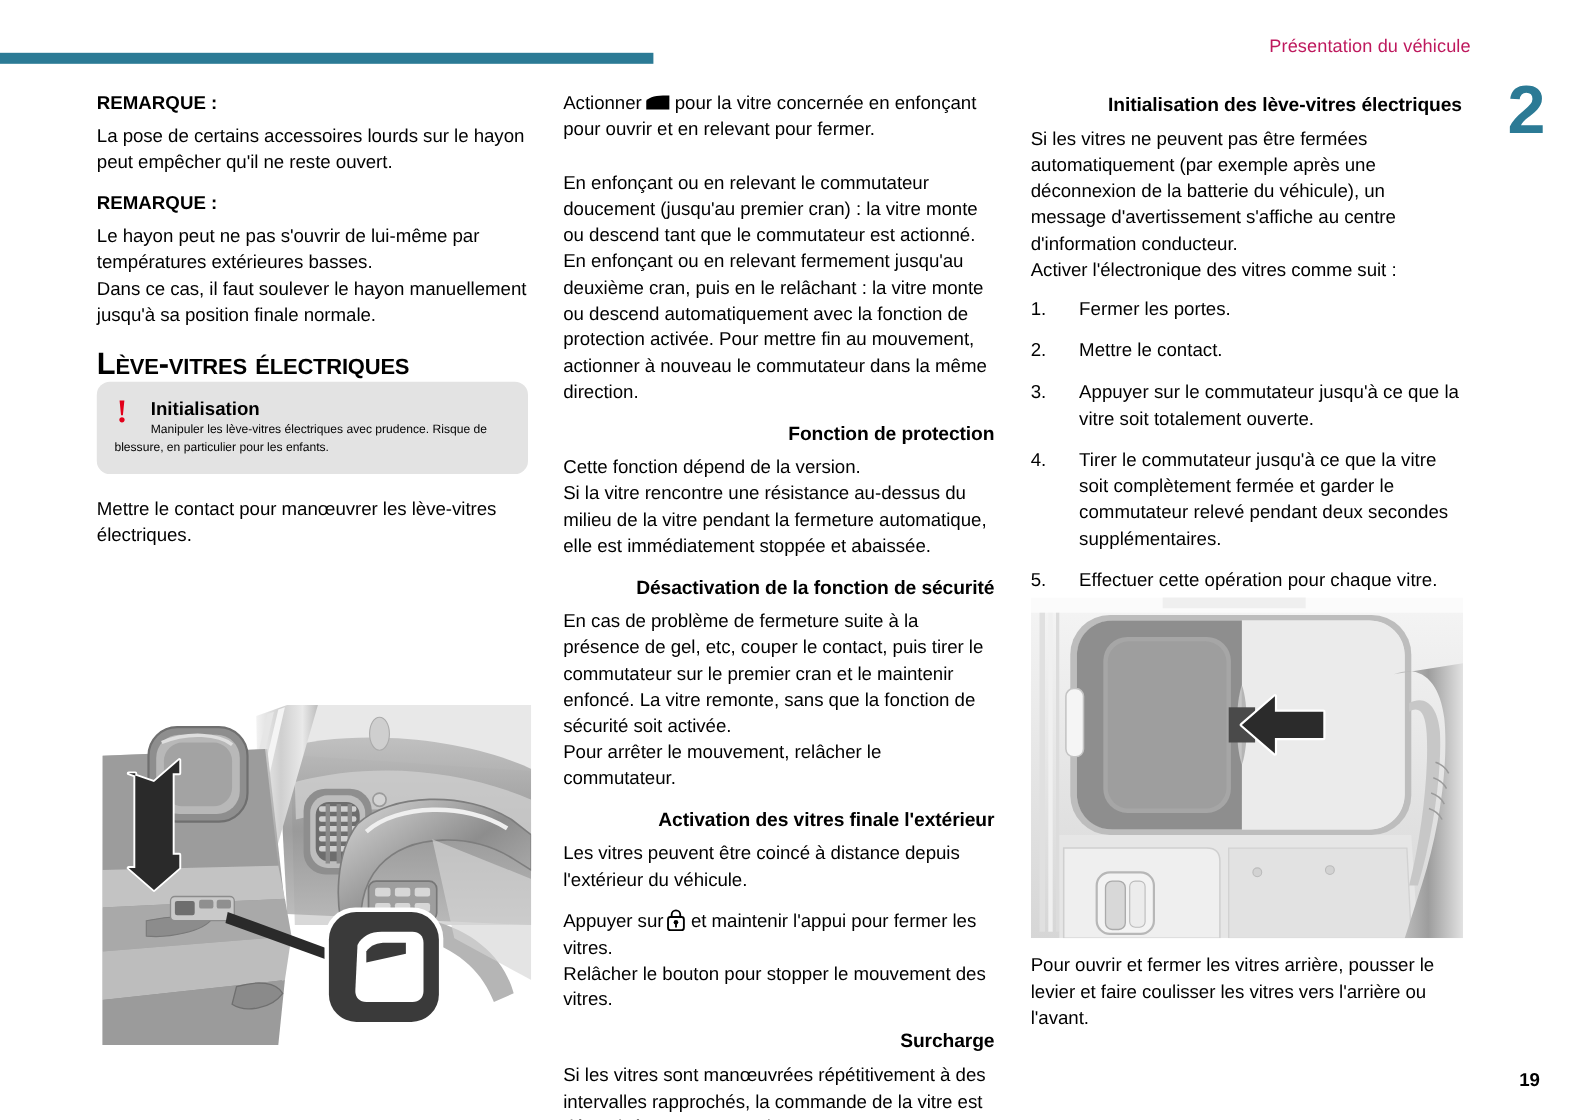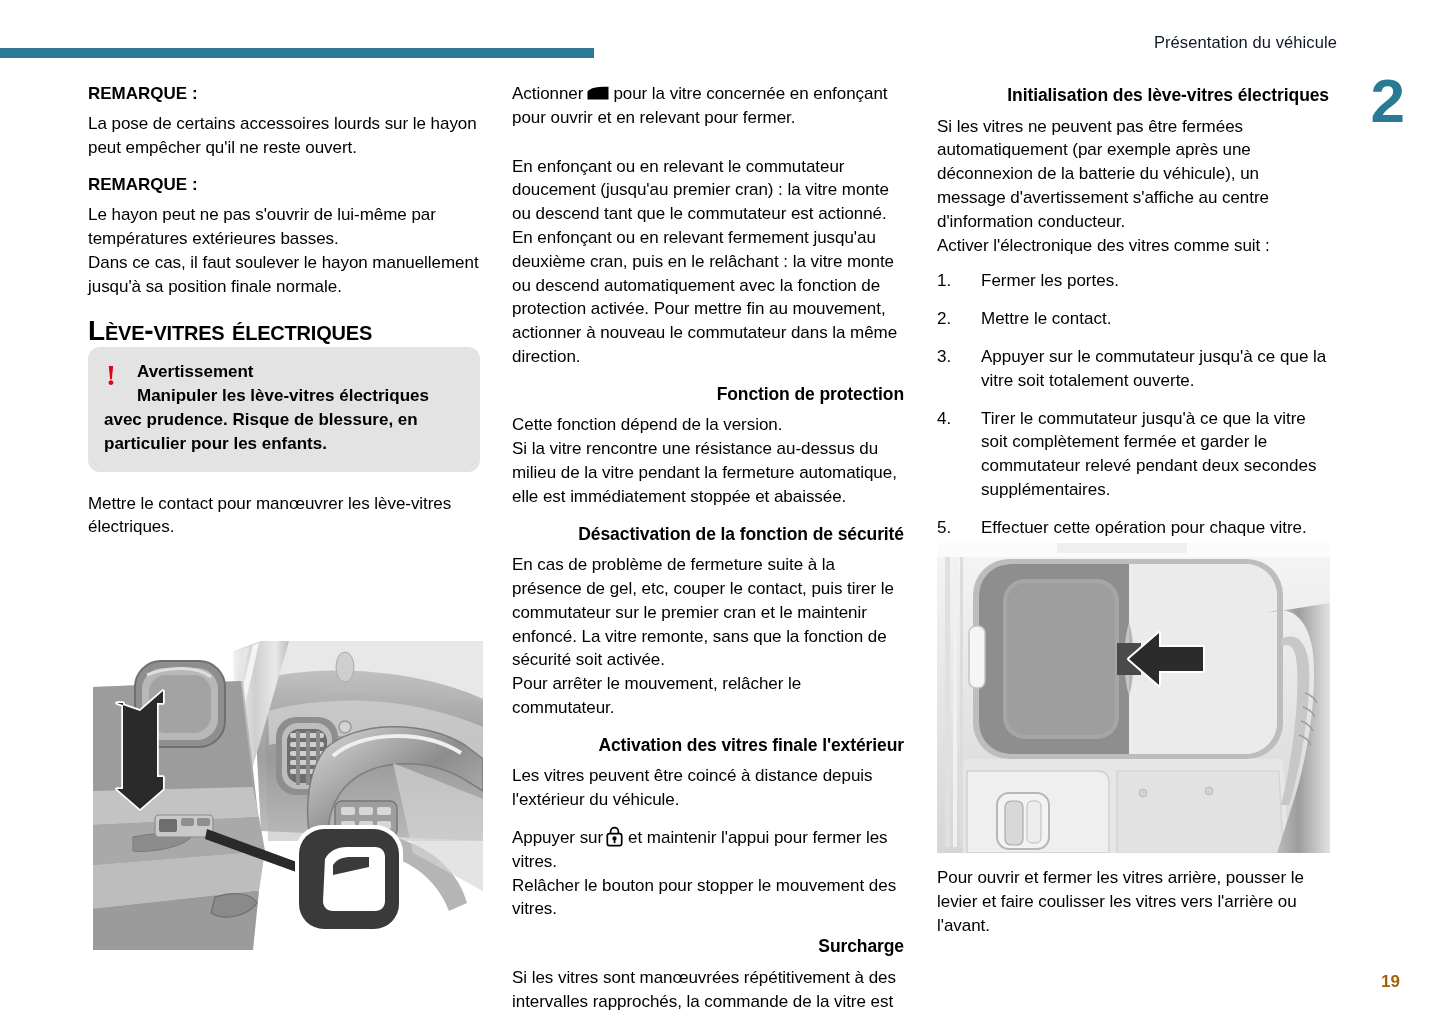--- a/index.html
+++ b/index.html
@@ -23,40 +23,40 @@
     top: 48px;
     width: 594px;
     height: 10px;
     background: #2b7a95;
   }
   .header-title {
     position: absolute;
     right: 108px;
     top: 33px;
     font-size: 16.5px;
-    color: #0f172a;
+    color: #be185d;
     letter-spacing: .1px;
     white-space: nowrap;
   }
   .chapter-badge {
     position: absolute;
     right: 40px;
     top: 70px;
     font-size: 62px;
     font-weight: bold;
     color: #2b7a95;
     line-height: 1;
   }
   .page-number {
     position: absolute;
     right: 45px;
     bottom: 26px;
     font-size: 17px;
     font-weight: bold;
-    color: #a16207;
+    color: #000000;
   }
 
   
   .col {
     position: absolute;
     top: 82px;
     width: 392px;
   }
   .col-1 { left: 88px; }
   .col-2 { left: 512px; }
@@ -118,24 +118,23 @@
     font-family: "Liberation Serif", serif;
   }
   .warn-title {
     font-size: 17px;
     font-weight: bold;
     margin-left: 33px;
     line-height: 1.3;
     margin-bottom: 1px;
   }
   .warn-first {
-    font-size: 17px;
+    font-size: 11px;
     line-height: 1.40;
     text-indent: 33px;
-    font-weight: bold;
   }
   .warn-body {
     font-size: 17px;
     line-height: 1.40;
   }
 
   
   .num-list {
     margin: 12px 0 0 0;
     padding: 0;
@@ -202,21 +201,21 @@
   <div class="lbl-bold">REMARQUE :</div>
   <p class="body-text">La pose de certains accessoires lourds sur le hayon peut empêcher qu'il ne reste ouvert.</p>
 
   <div class="lbl-bold">REMARQUE :</div>
   <p class="body-text">Le hayon peut ne pas s'ouvrir de lui-même par températures extérieures basses.<br>Dans ce cas, il faut soulever le hayon manuellement jusqu'à sa position finale normale.</p>
 
   <h2 class="main-head">Lève-vitres électriques</h2>
 
   <div class="warning-box">
     <div class="warn-bang">!</div>
-    <div class="warn-title">Avertissement</div>
+    <div class="warn-title">Initialisation</div>
     <p class="warn-first">Manipuler les lève-vitres électriques avec prudence. Risque de blessure, en particulier pour les enfants.</p>
   </div>
 
   <p class="body-text">Mettre le contact pour manœuvrer les lève-vitres électriques.</p>
 </div>
 
 <div class="figure" id="fig-door">
   <svg viewBox="0 0 390 309" xmlns="http://www.w3.org/2000/svg">
     <defs>
       <linearGradient id="gPillar" x1="0" y1="0" x2="1" y2="0">

